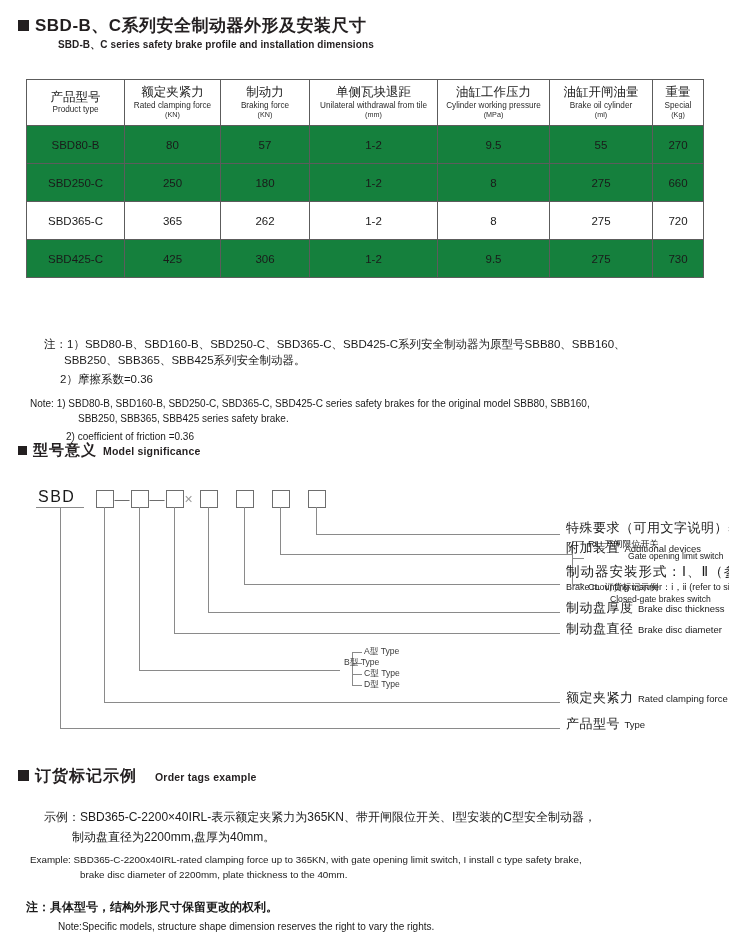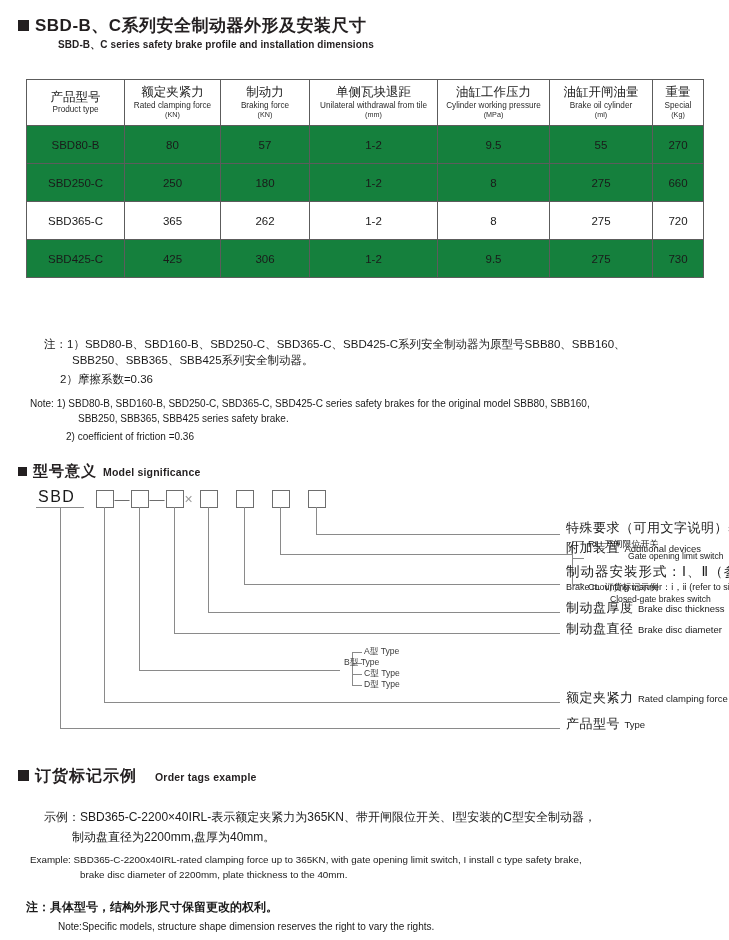--- a/index.html
+++ b/index.html
@@ -45,28 +45,28 @@
   #spec-table tbody td { height: 38px; font-size: 11.5px; color: #1a1a1a; }
   #spec-table tbody tr.shade td { background: #15803d; }
   #spec-table tbody tr.plain td { background: #ffffff; }
   td.model-col { }
 
   
   .note { position: absolute; color: #1a1a1a; }
   .note-cn { font-size: 11.5px; line-height: 1.55; }
   .note-en { font-size: 10px; line-height: 1.55; }
   #note-cn-1 { left: 44px; top: 336px; }
-  #note-cn-2 { left: 72px; top: 352px; }
+  #note-cn-2 { left: 64px; top: 352px; }
   #note-cn-3 { left: 60px; top: 371px; }
   #note-en-1 { left: 30px; top: 396px; }
   #note-en-2 { left: 78px; top: 411px; }
   #note-en-3 { left: 66px; top: 429px; }
 
   
-  #model-head { position: absolute; left: 18px; top: 462px; }
+  #model-head { position: absolute; left: 18px; top: 441px; }
 
   
   #diagram { position: absolute; left: 0; top: 488px; width: 670px; height: 268px; }
   #diagram svg { position: absolute; left: 0; top: 0; }
   .dg-label { position: absolute; white-space: nowrap; }
   .dg-cn { font-size: 13px; color: #1a1a1a; letter-spacing: .5px; }
   .dg-cn-b { font-size: 13.5px; color: #1a1a1a; letter-spacing: 1px; }
   .dg-en { font-size: 9.5px; color: #1a1a1a; }
   .dg-en-s { font-size: 9px; color: #1a1a1a; }
   .sw-code { font-size: 9.5px; color: #1a1a1a; }

